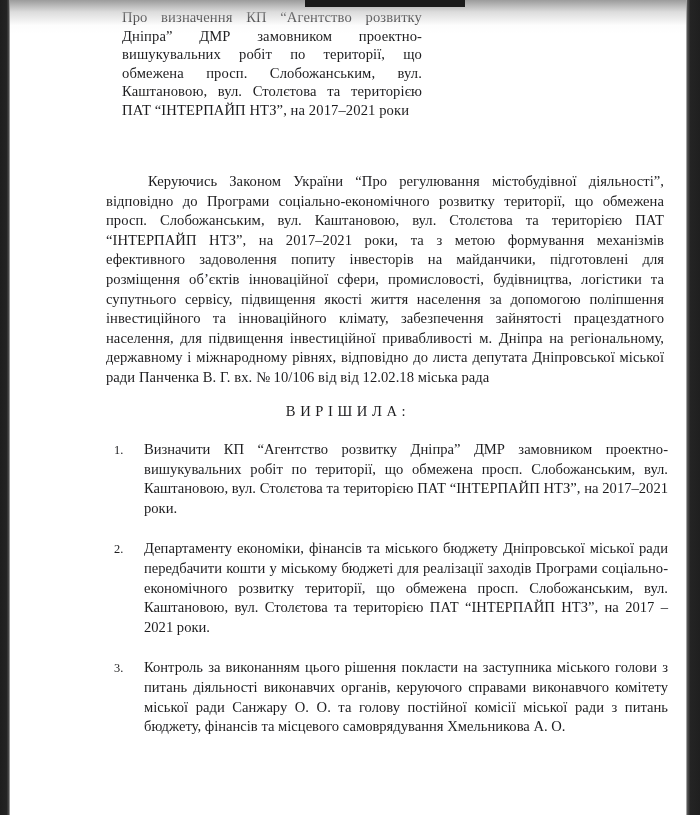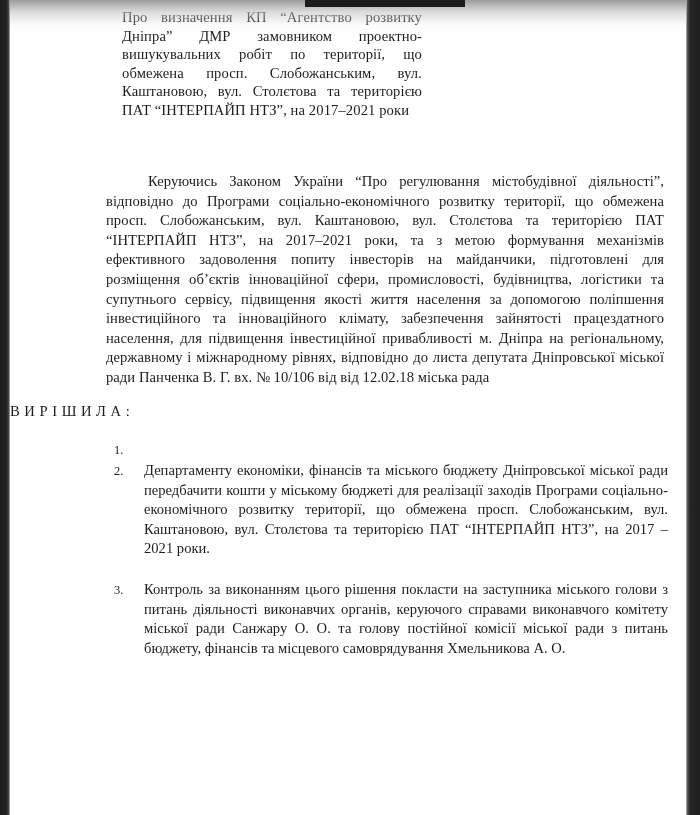--- a/index.html
+++ b/index.html
@@ -80,20 +80,21 @@
     text-align: justify;
     text-indent: 42px;
     letter-spacing: 0.05px;
   }
 
   .verdict {
     position: absolute;
     top: 403px;
     left: 0;
     width: 676px;
+    text-align: center;
     font-size: 14.6px;
     letter-spacing: 4.6px;
   }
 
   .items {
     position: absolute;
     top: 440px;
     left: 96px;
     width: 562px;
   }
@@ -139,20 +140,21 @@
     <div class="title-block">Про визначення КП “Агентство розвитку Дніпра” ДМР замовником проектно-вишукувальних робіт по території, що обмежена просп. Слобожанським, вул. Каштановою, вул. Столєтова та територією ПАТ “ІНТЕРПАЙП НТЗ”, на 2017–2021 роки</div>
 
     <div class="lead">Керуючись Законом України “Про регулювання містобудівної діяльності”, відповідно до Програми соціально-економічного розвитку території, що обмежена просп. Слобожанським, вул. Каштановою, вул. Столєтова та територією ПАТ “ІНТЕРПАЙП НТЗ”, на 2017–2021 роки, та з метою формування механізмів ефективного задоволення попиту інвесторів на майданчики, підготовлені для розміщення об’єктів інноваційної сфери, промисловості, будівництва, логістики та супутнього сервісу, підвищення якості життя населення за допомогою поліпшення інвестиційного та інноваційного клімату, забезпечення зайнятості працездатного населення, для підвищення інвестиційної привабливості м. Дніпра на регіональному, державному і міжнародному рівнях, відповідно до листа депутата Дніпровської міської ради Панченка В. Г. вх. № 10/106 від від 12.02.18 міська рада</div>
 
     <div class="verdict">ВИРІШИЛА:</div>
 
     <div class="items">
 
       <div class="item">
         <span class="num">1.</span>
+        <span>Визначити КП “Агентство розвитку Дніпра” ДМР замовником проектно-вишукувальних робіт по території, що обмежена просп. Слобожанським, вул. Каштановою, вул. Столєтова та територією ПАТ “ІНТЕРПАЙП НТЗ”, на 2017–2021 роки.</span>
       </div>
 
       <div class="item">
         <span class="num">2.</span>
         <span>Департаменту економіки, фінансів та міського бюджету Дніпровської міської ради передбачити кошти у міському бюджеті для реалізації заходів Програми соціально-економічного розвитку території, що обмежена просп. Слобожанським, вул. Каштановою, вул. Столєтова та територією ПАТ “ІНТЕРПАЙП НТЗ”, на 2017 – 2021 роки.</span>
       </div>
 
       <div class="item">
         <span class="num">3.</span>
         <span>Контроль за виконанням цього рішення покласти на заступника міського голови з питань діяльності виконавчих органів, керуючого справами виконавчого комітету міської ради Санжару О. О. та голову постійної комісії міської ради з питань бюджету, фінансів та місцевого самоврядування Хмельникова А. О.</span>

